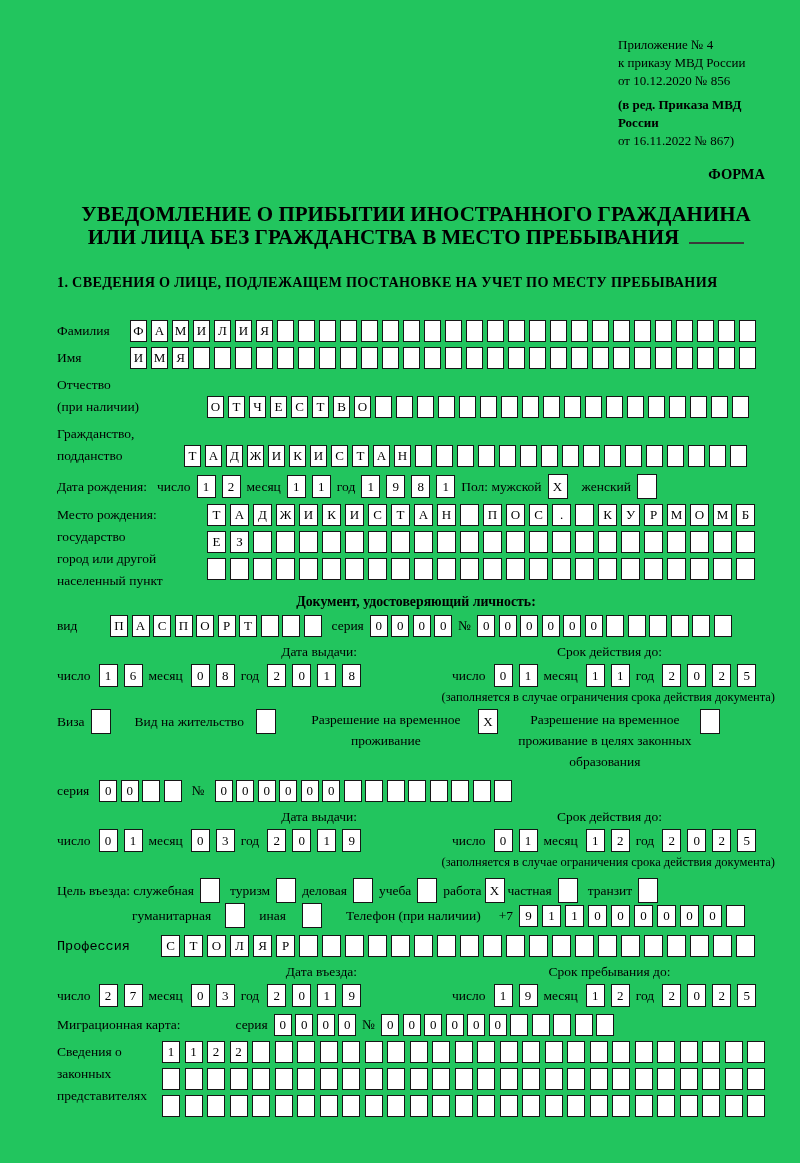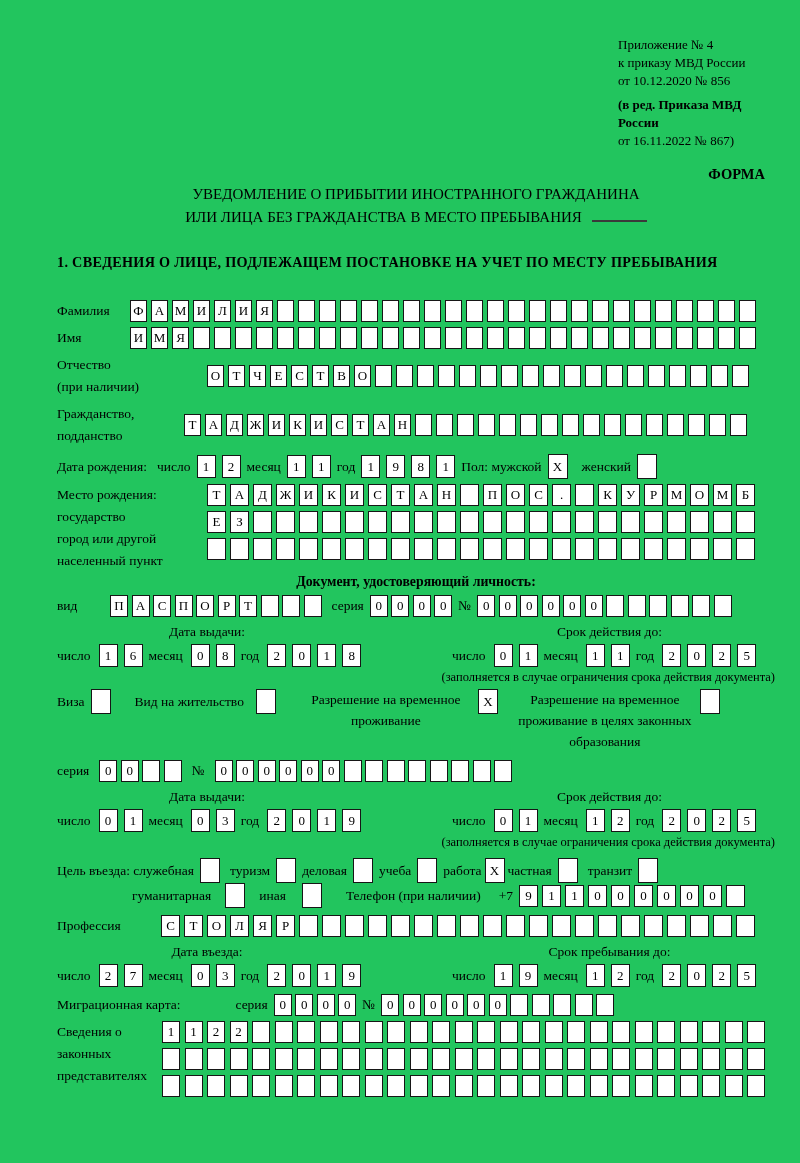--- a/index.html
+++ b/index.html
@@ -2,45 +2,45 @@
 <html><head>
 <meta charset="utf-8">
 <style>
   html,body{margin:0;padding:0;background:#fff;}
   .page{position:relative;width:800px;height:1163px;box-sizing:border-box;
         padding:36px 25px 0 57px;background:#22c55e;color:#000;
         font-family:"Liberation Serif","DejaVu Serif",serif;font-size:13.5px;overflow:hidden;}
   .hdr{margin-left:561px;line-height:18px;font-size:13px;}
   .hdr .sub{display:block;margin-top:6px;font-weight:bold;}
   .forma{ text-align:right;margin-right:10px;margin-top:16px;font-weight:bold;font-size:14.5px;}
-  .title{text-align:center;font-weight:normal;font-size:15px;line-height:23px;}
+  .title{text-align:center;font-weight:bold;font-size:21px;line-height:23px;margin-top:20px;}
   .blank-line{display:inline-block;width:55px;border-bottom:2.5px solid #3a3a3a;margin-left:10px;}
   .sec{font-weight:bold;font-size:14.2px;margin-top:25px;letter-spacing:.3px;}
-  .frow{display:flex;align-items:center;margin-top:5px;white-space:nowrap;}
+  .frow{display:flex;align-items:flex-end;margin-top:5px;white-space:nowrap;}
   .lbl{display:block;line-height:22px;}
   .lblblock span{display:block;line-height:22px;}
   .w73{flex:0 0 73px;} .w150{flex:0 0 150px;} .w127{flex:0 0 127px;}
-  .w53{flex:0 0 53px;} .w104{flex:0 0 104px;} .w105{flex:0 0 105px;}
+  .w53{flex:0 0 53px;} .w104{flex:0 0 104px;font-family:Liberation Mono, monospace;} .w105{flex:0 0 105px;}
   .cellrow{display:inline-flex;flex-wrap:nowrap;}
   .cell{box-sizing:border-box;flex:0 0 auto;width:17px;height:22px;border:1.8px solid #161616;
         display:inline-flex;align-items:center;justify-content:center;
         font-size:13px;background:#fff;}
   .c30{gap:4px;} .c30 .cell{width:17px;}
   .c24{gap:4px;} .c24 .cell{width:19px;}
   .cdoc{gap:3.5px;} .cdoc .cell{width:18px;}
   .cw{gap:4px;} .cw .cell{width:19px;}
   .crep{gap:4.5px;} .crep .cell{width:18px;}
   .date{gap:6px;margin:0 6px;} .date .cell{width:19px;height:23px;}
   .chk{width:20px;height:25px;margin-left:6px;}
   .gap6{margin-left:6px;} .gap10{margin-left:10px;} .gap14{margin-left:14px;}
   .gap18{margin-left:18px;} .gap24{margin-left:24px;}
   .center-b{font-weight:bold;text-align:center;margin-top:6px;font-size:13.8px;}
   .dates{display:flex;margin-top:6px;}
   .dcol1{flex:0 0 395px;} .dcol2{flex:1;}
-  .dhead{width:300px;text-align:center;line-height:18px;}
+  .dhead{width:300px;text-align:right;line-height:18px;}
   .dhead2{width:315px;text-align:center;line-height:18px;}
   .dline{display:flex;align-items:center;margin-top:3px;white-space:nowrap;}
   .dline .t{margin-right:2px;}
   .note{text-align:right;font-size:12.5px;margin-top:3px;}
   .plain{margin-top:7px;line-height:22px;}
   .res-row{display:flex;align-items:flex-start;margin-top:4px;}
   .resopt{text-align:center;line-height:21px;white-space:normal;}
   .bp{display:flex;margin-top:5px;}
   .bp-rows .cellrow{margin-bottom:5px;display:flex;}
   .rep-rows .cellrow{margin-bottom:5px;display:flex;}

